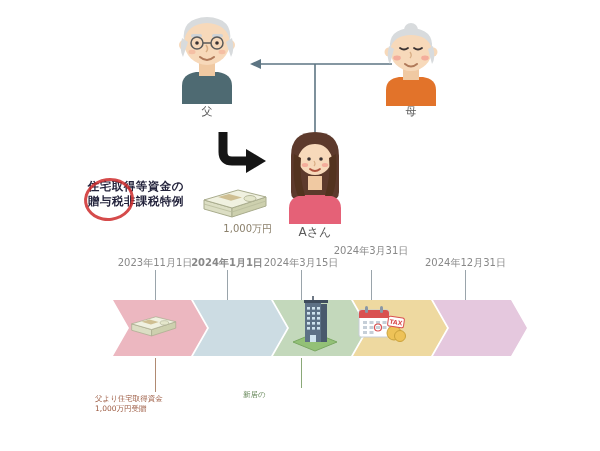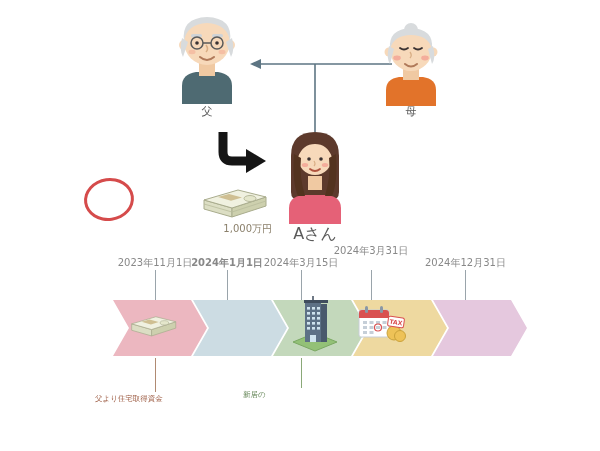--- a/index.html
+++ b/index.html
@@ -84,33 +84,37 @@
     <path d="M17 31 Q15 13 34 12 Q53 13 51 31 Q46 18 34 18 Q22 18 17 31 Z" fill="#5d3a2c"></path>
     <path d="M13 28 Q11 56 17 70 L24 70 Q18 50 20 32 Z" fill="#53331f"></path>
     <path d="M55 28 Q57 56 51 70 L44 70 Q50 50 48 32 Z" fill="#53331f"></path>
     <circle cx="28" cy="33" r="1.8" fill="#3a3232"></circle>
     <circle cx="40" cy="33" r="1.8" fill="#3a3232"></circle>
     <path d="M33 35 q2 3 0 5" fill="none" stroke="#d9ae85" stroke-width="1.2"></path>
     <path d="M29 43 Q34 47 39 43" fill="none" stroke="#b0543f" stroke-width="1.8" stroke-linecap="round"></path>
     <ellipse cx="24" cy="39" rx="3.2" ry="2" fill="#f3a193" opacity="0.8"></ellipse>
     <ellipse cx="44" cy="39" rx="3.2" ry="2" fill="#f3a193" opacity="0.8"></ellipse>
   </svg>
-  <div class="lbl" style="left:281px;top:224px;width:68px;font-size:16px;">Aさん</div>
+  <div class="lbl" style="left:281px;top:224px;width:68px;font-size:12px;">Aさん</div>
 
   <svg class="abs" style="left:196px;top:186px;" width="76" height="34" viewBox="0 0 76 34">
     <polygon points="8,14 8,23 36,31 36,22" fill="#dcdec4" stroke="#a9ac8d" stroke-width="1"></polygon>
     <polygon points="36,22 70,11 70,20 36,31" fill="#cdd0ae" stroke="#a9ac8d" stroke-width="1"></polygon>
     <line x1="8" y1="18" x2="36" y2="26" stroke="#b9bc9c" stroke-width="0.8"></line>
     <line x1="36" y1="26" x2="70" y2="15" stroke="#b9bc9c" stroke-width="0.8"></line>
     <polygon points="8,14 42,4 70,11 36,22" fill="#f0f1e0" stroke="#a9ac8d" stroke-width="1"></polygon>
     <polygon points="22,11 33,8 46,11.5 35,14.8" fill="#cbb98a" opacity="0.9"></polygon>
     <ellipse cx="54" cy="12.5" rx="6" ry="3" fill="#e4e6cb" stroke="#a9ac8d" stroke-width="0.8"></ellipse>
   </svg>
   <div class="amount" style="left:196px;top:222px;width:76px;">1,000万円</div>
 
+  <div class="stamp-text">
+    <div>住宅取得等資金の</div>
+    <div>贈与税非課税特例</div>
+  </div>
   <div class="stamp-circle"></div>
 
   <div class="small-lbl" style="left:115px;top:256px;width:80px;">2023年11月1日</div>
   <div class="small-lbl" style="left:187px;top:256px;width:80px;font-weight:bold;">2024年1月1日</div>
   <div class="small-lbl" style="left:261px;top:256px;width:80px;">2024年3月15日</div>
   <div class="small-lbl" style="left:331px;top:244px;width:80px;">2024年3月31日</div>
   <div class="small-lbl" style="left:425px;top:256px;width:80px;">2024年12月31日</div>
   <div class="tick" style="left:155px;top:270px;height:30px;"></div>
   <div class="tick" style="left:227px;top:270px;height:30px;"></div>
   <div class="tick" style="left:301px;top:270px;height:30px;"></div>
@@ -183,18 +187,19 @@
       <rect x="30" y="14" width="16" height="10" rx="2" fill="#ffffff" stroke="#d95050" stroke-width="1"></rect>
       <text x="38" y="21.5" text-anchor="middle" font-size="6" font-weight="bold" fill="#d95050">TAX</text>
     </g>
   </svg>
 
   <div class="note-line" style="left:155px;top:358px;height:34px;background:#b08a72;"></div>
   <div class="note-line" style="left:301px;top:358px;height:30px;background:#8aa878;"></div>
 
   <div class="note" style="left:95px;top:394px;width:120px;color:#9c5a41;">
     <div>父より住宅取得資金</div>
+    <div>1,000万円受贈</div>
   </div>
   <div class="note" style="left:243px;top:390px;width:112px;color:#5e8050;font-family:Liberation Mono, monospace;">
     <div>新居の</div>
   </div>
 
 </div>
 
 </body></html>

